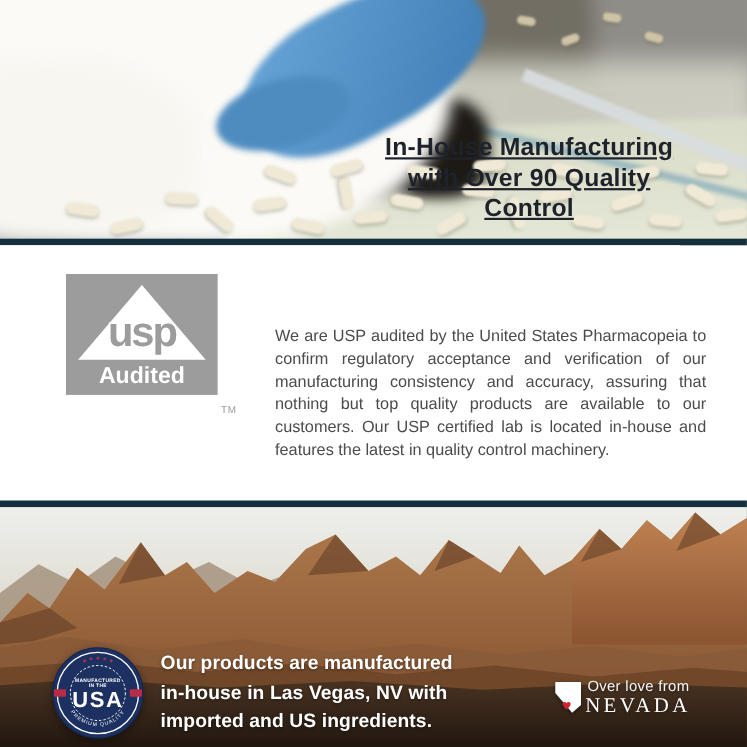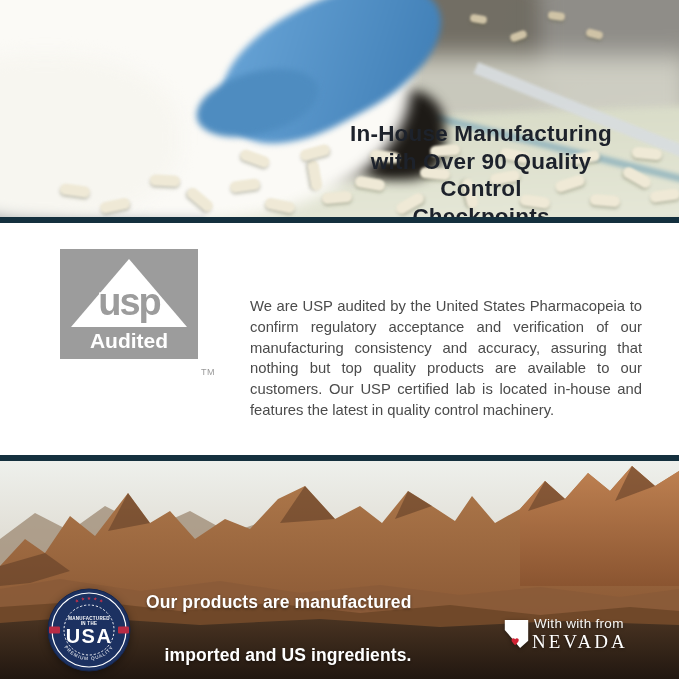--- a/index.html
+++ b/index.html
@@ -34,39 +34,39 @@
   .coat-1{left:-60px;top:-75px;width:470px;height:295px;background:#fbfaf6;border-radius:45%;filter:blur(7px);}
   .coat-2{left:-90px;top:55px;width:270px;height:165px;background:#f7f6f0;border-radius:45%;filter:blur(8px);}
   .glove-arm{left:215px;top:0px;width:235px;height:120px;background:linear-gradient(135deg,#6aa6d8,#3d7cb4);
         border-radius:50% 60% 55% 45%;transform:rotate(-28deg);filter:blur(3px);}
   .glove-hand{left:195px;top:72px;width:125px;height:62px;background:#4e8cc0;border-radius:50%;
         transform:rotate(-15deg);filter:blur(3px);}
   .cap{position:absolute;width:30px;height:11px;border-radius:6px;background:#efe9d6;
        box-shadow:0 2px 3px rgba(90,90,60,.35);filter:blur(1px);}
   .cap.sm{width:17px;height:8px;background:#cfc3a6;}
   .top-heading{position:absolute;left:331px;top:105px;width:300px;text-align:center;z-index:5;
-       font-size:22.5px;line-height:27.5px;font-weight:800;color:#1d222b;letter-spacing:.2px;}
+       font-size:22.5px;line-height:27.5px;font-weight:800;color:#1d222b;letter-spacing:.2px;text-decoration:underline;}
 
   
   .panel-mid{position:absolute;top:223px;left:0;width:618px;height:232px;background:#ffffff;}
   .usp-logo{position:absolute;left:60px;top:26px;width:138px;height:110px;}
   .usp-tm{position:absolute;left:201px;top:120px;font-size:9px;color:#9a9a9a;letter-spacing:.5px;margin-top:24px;}
   .gmp{position:absolute;left:24px;top:143px;width:212px;text-align:center;
        font-size:20px;line-height:21.5px;font-weight:bold;color:#121212;}
   .usp-paragraph{position:absolute;left:234px;top:57px;width:392px;margin:16px;
        font-size:14.8px;line-height:20.8px;color:#4b4b4b;text-align:justify;}
 
   
   .panel-bottom{position:absolute;top:461px;left:0;width:679px;height:218px;overflow:hidden;background:#2a1d13;}
   .mountains{position:absolute;left:0;top:0;width:679px;height:218px;}
   .usa-badge{position:absolute;left:47px;top:127px;width:84px;height:84px;
        filter:drop-shadow(0 2px 4px rgba(0,0,0,.4));}
   .bottom-message{position:absolute;left:146px;top:128px;z-index:4;
        font-size:17.5px;line-height:26.5px;font-weight:700;color:#ffffff;
-       text-shadow:0 1px 3px rgba(0,0,0,.45);letter-spacing:.1px;text-align:right;}
+       text-shadow:0 1px 3px rgba(0,0,0,.45);letter-spacing:.1px;}
   .nevada-mark{position:absolute;left:503px;top:155px;display:flex;align-items:flex-start;z-index:4;
        text-shadow:0 1px 3px rgba(0,0,0,.4);}
   .nevada-icon{width:27px;height:31px;margin-top:3px;filter:drop-shadow(0 1px 2px rgba(0,0,0,.4));}
   .nevada-text{margin-left:4px;}
   .nevada-tagline{font-size:13.5px;font-weight:400;color:#f7f7f5;line-height:15px;letter-spacing:.3px;}
   .nevada-name{font-family:"Liberation Serif",serif;font-size:19px;color:#ffffff;
        letter-spacing:3px;line-height:21px;margin-left:-2px;}
 </style>
 </head>
 <body>
@@ -116,21 +116,20 @@
       <div class="cap" style="left:570px;top:152px;transform:rotate(-10deg)"></div>
       <div class="cap" style="left:632px;top:148px;transform:rotate(6deg)"></div>
       <div class="cap sm" style="left:470px;top:15px;transform:rotate(10deg)"></div>
       <div class="cap sm" style="left:510px;top:32px;transform:rotate(-20deg)"></div>
       <div class="cap sm" style="left:548px;top:12px;transform:rotate(8deg)"></div>
       <div class="cap sm" style="left:586px;top:30px;transform:rotate(15deg)"></div>
     </div>
     <h1 class="top-heading">
       <span>In-House Manufacturing</span><br>
       <span>with Over 90 Quality Control</span><br>
-      <span>Checkpoints</span>
     </h1>
   </section>
 
   <div class="divider divider-top"></div>
 
   <section class="panel-mid">
     <svg class="usp-logo" viewBox="0 0 138 110">
       <rect x="0" y="0" width="138" height="110" fill="#9c9c9c"></rect>
       <polygon points="69,10 127,78 11,78" fill="#ffffff"></polygon>
       <text x="69" y="66" text-anchor="middle" font-family="Liberation Sans, sans-serif" font-size="38" font-weight="bold" letter-spacing="-2" fill="#9c9c9c" stroke="#ffffff" stroke-width="3" paint-order="stroke">usp</text>
@@ -195,29 +194,29 @@
       <text x="42" y="55" text-anchor="middle" font-size="20" font-weight="bold" fill="#ffffff" font-family="Liberation Sans, sans-serif" letter-spacing="1.5">USA</text>
       <text font-size="4.6" fill="#ffffff" font-family="Liberation Sans, sans-serif" letter-spacing="1">
         <textPath href="#arcBottom" startOffset="50%" text-anchor="middle">PREMIUM QUALITY</textPath>
       </text>
       <rect x="2" y="38.5" width="11" height="7" rx="1" fill="#b72b44"></rect>
       <rect x="71" y="38.5" width="11" height="7" rx="1" fill="#b72b44"></rect>
     </svg>
 
     <div class="bottom-message">
       <span>Our products are manufactured</span><br>
-      <br>
+      <span>in-house in Las Vegas, NV with</span><br>
       <span>imported and US ingredients.</span>
     </div>
 
     <div class="nevada-mark">
       <svg class="nevada-icon" viewBox="0 0 30 34">
         <polygon points="2,1 28,1 28,24 19,32 2,12" fill="#ffffff"></polygon>
         <path d="M13.5,29 C11,26.5 9.5,25 9.5,23.2 C9.5,22 10.4,21.2 11.5,21.2 C12.3,21.2 13,21.6 13.5,22.3 C14,21.6 14.7,21.2 15.5,21.2 C16.6,21.2 17.5,22 17.5,23.2 C17.5,25 16,26.5 13.5,29 Z" fill="#cf2233"></path>
       </svg>
       <div class="nevada-text">
-        <div class="nevada-tagline">With with from</div>
+        <div class="nevada-tagline">Over love from</div>
         <div class="nevada-name">NEVADA</div>
       </div>
     </div>
   </section>
 
 </div>
 
 </body></html>

